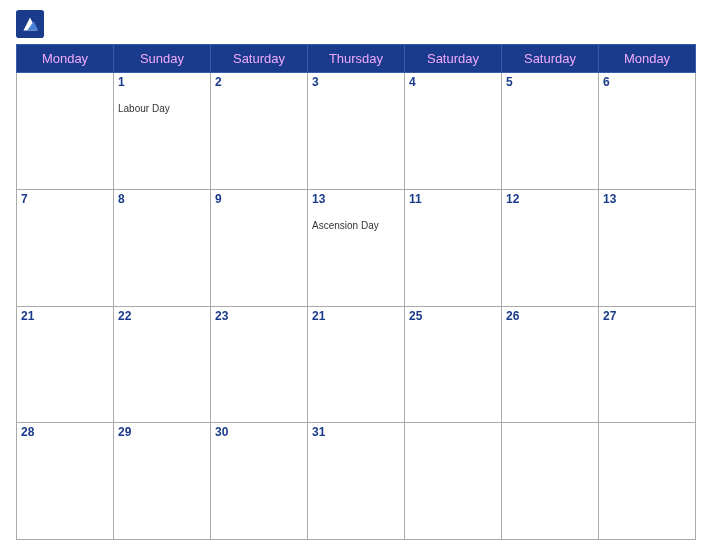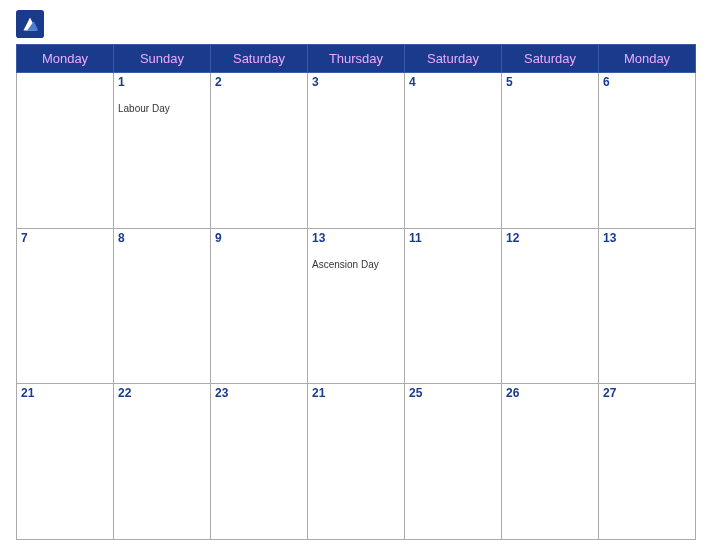--- a/index.html
+++ b/index.html
@@ -198,15 +198,32 @@
           <td>
             <span class="day-num">25</span>
           </td>
           <td>
             <span class="day-num">26</span>
           </td>
           <td>
             <span class="day-num">27</span>
           </td>
         </tr>
+        <tr>
+          <td>
+            <span class="day-num">28</span>
+          </td>
+          <td>
+            <span class="day-num">29</span>
+          </td>
+          <td>
+            <span class="day-num">30</span>
+          </td>
+          <td>
+            <span class="day-num">31</span>
+          </td>
+          <td class="empty"></td>
+          <td class="empty"></td>
+          <td class="empty"></td>
+        </tr>
       </tbody>
   </table>
 </div>
 
 </body></html>

